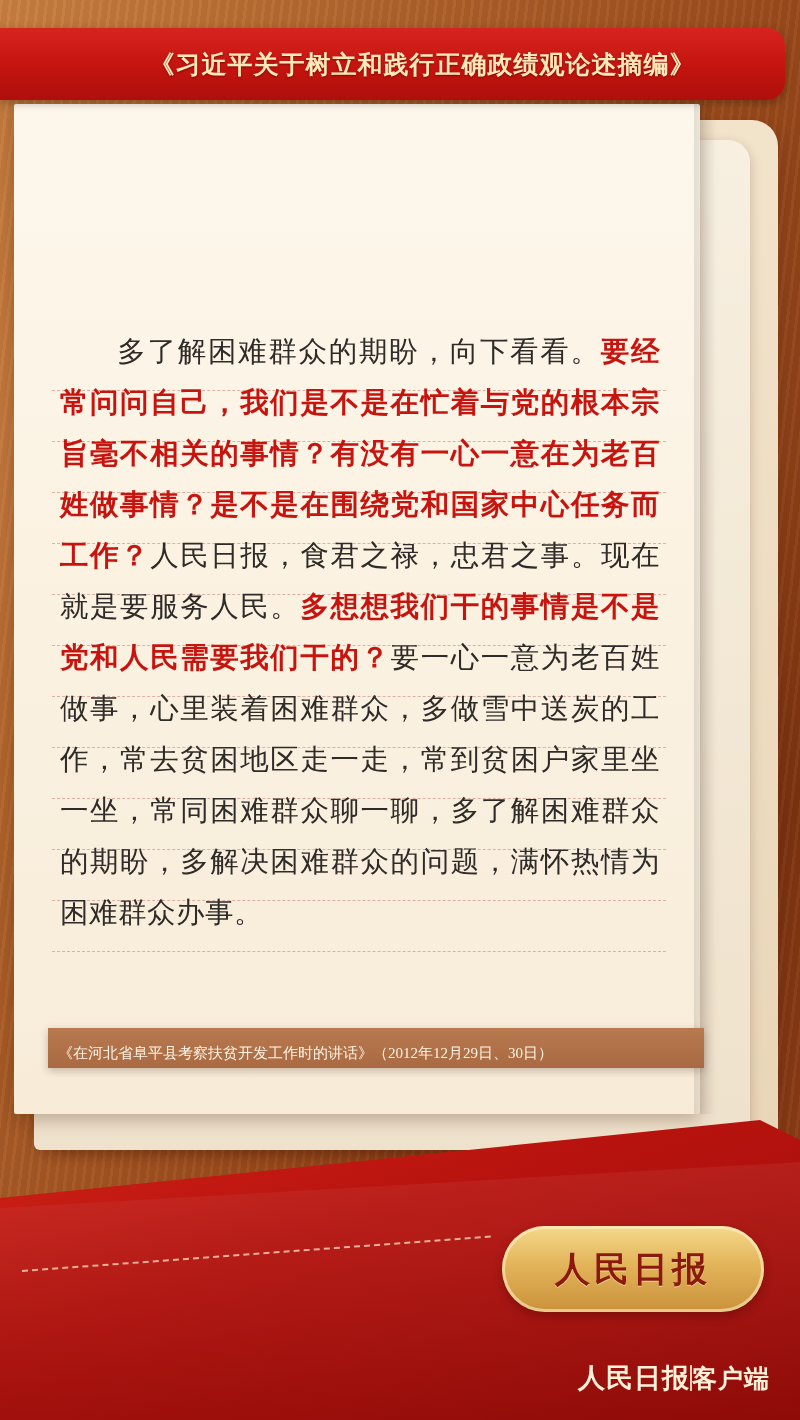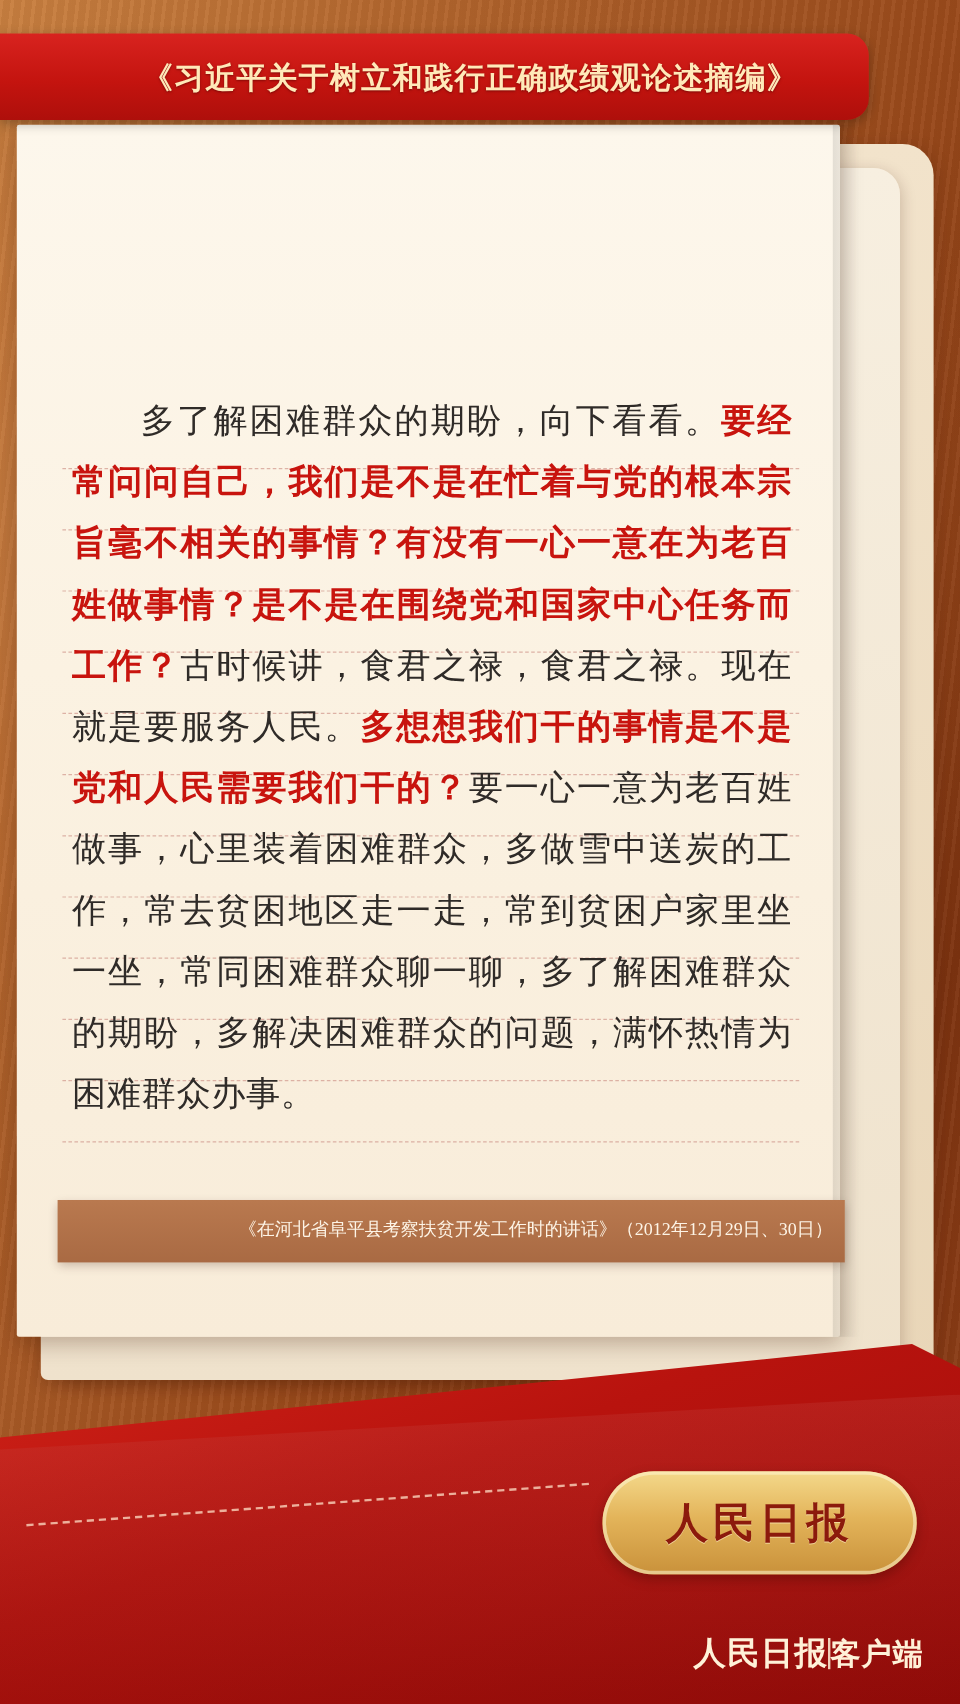--- a/index.html
+++ b/index.html
@@ -39,21 +39,21 @@
     width: 120%;
     height: 60%;
     background: radial-gradient(ellipse at 40% 40%, rgba(255,205,150,0.30) 0%, rgba(255,160,90,0.08) 45%, rgba(0,0,0,0) 70%);
   }
 
   
   .banner {
     position: absolute;
     left: 0;
     top: 28px;
-    width: 724px;
+    width: 785px;
     height: 72px;
     background: linear-gradient(180deg, #d8231f 0%, #c4140f 55%, #ae0f0b 100%);
     border-top-right-radius: 18px;
     border-bottom-right-radius: 18px;
     box-shadow: 0 3px 10px rgba(0,0,0,0.28);
     display: flex;
     align-items: center;
     justify-content: center;
   }
   .banner-title {
@@ -122,26 +122,26 @@
   .quote .indent { display: inline-block; width: 56px; }
   .quote .hl {
     color: #c8140e;
     font-weight: bold;
   }
 
   
   .source {
     position: absolute;
     left: 48px;
-    top: 1000px;
+    top: 1028px;
     width: 636px;
-    padding: 12px 10px 14px 10px;
+    padding: 12px 10px 2px 10px;
     background: linear-gradient(180deg, #b9794f 0%, #a96a43 100%);
     color: #fdf4e6;
-    text-align: right;
+    text-align: left;
     font-size: 15px;
     line-height: 26px;
     box-shadow: 0 3px 8px rgba(60,20,0,0.25);
   }
   .source .line2 { display: block; }
 
   
   .bottom-red {
     position: absolute;
     left: 0;
@@ -252,21 +252,21 @@
     <div class="hr-dash" style="top:490px"></div>
     <div class="hr-dash" style="top:541px"></div>
     <div class="hr-dash" style="top:592px"></div>
     <div class="hr-dash" style="top:643px"></div>
     <div class="hr-dash" style="top:694px"></div>
     <div class="hr-dash" style="top:745px"></div>
     <div class="hr-dash" style="top:796px"></div>
     <div class="hr-dash" style="top:847px"></div>
 
     <div class="quote">
-      <span class="indent"></span><span>多了解困难群众的期盼，向下看看。</span><span class="hl">要经常问问自己，我们是不是在忙着与党的根本宗旨毫不相关的事情？有没有一心一意在为老百姓做事情？是不是在围绕党和国家中心任务而工作？</span><span>古时候讲，食君之禄，食君之禄。现在就是要服务人民。</span><span class="hl">多想想我们干的事情是不是党和人民需要我们干的？</span><span>要一心一意为老百姓做事，心里装着困难群众，多做雪中送炭的工作，常去贫困地区走一走，常到贫困户家里坐一坐，常同困难群众聊一聊，多了解困难群众的期盼，多解决困难群众的问题，满怀热情为困难群众办事。</span>
+      <span class="indent"></span><span>多了解困难群众的期盼，向下看看。</span><span class="hl">要经常问问自己，我们是不是在忙着与党的根本宗旨毫不相关的事情？有没有一心一意在为老百姓做事情？是不是在围绕党和国家中心任务而工作？</span><span>人民日报，食君之禄，忠君之事。现在就是要服务人民。</span><span class="hl">多想想我们干的事情是不是党和人民需要我们干的？</span><span>要一心一意为老百姓做事，心里装着困难群众，多做雪中送炭的工作，常去贫困地区走一走，常到贫困户家里坐一坐，常同困难群众聊一聊，多了解困难群众的期盼，多解决困难群众的问题，满怀热情为困难群众办事。</span>
     </div>
   </div>
 
   <div class="page-curl"></div>
 
   <div class="banner">
     <div class="banner-title">《习近平关于树立和践行正确政绩观论述摘编》</div>
   </div>
 
   <div class="source">

